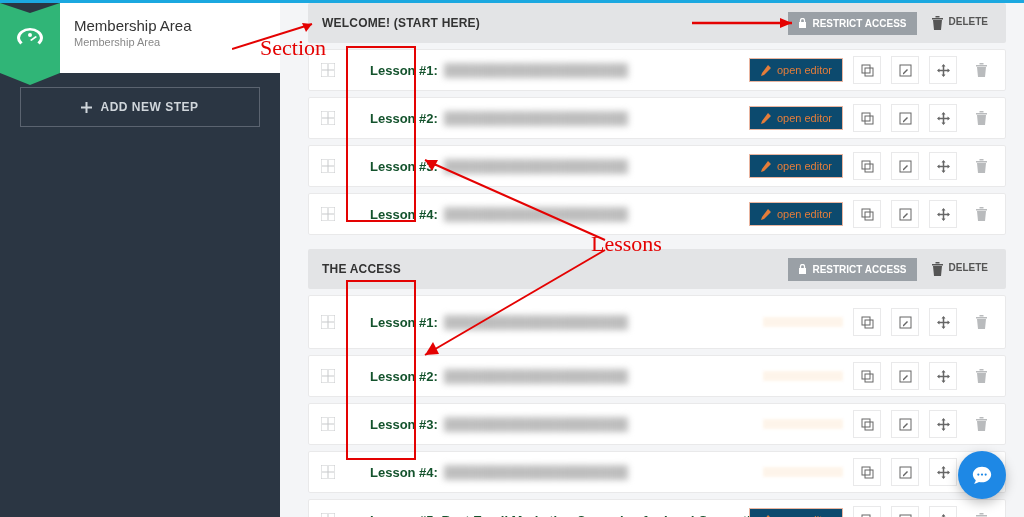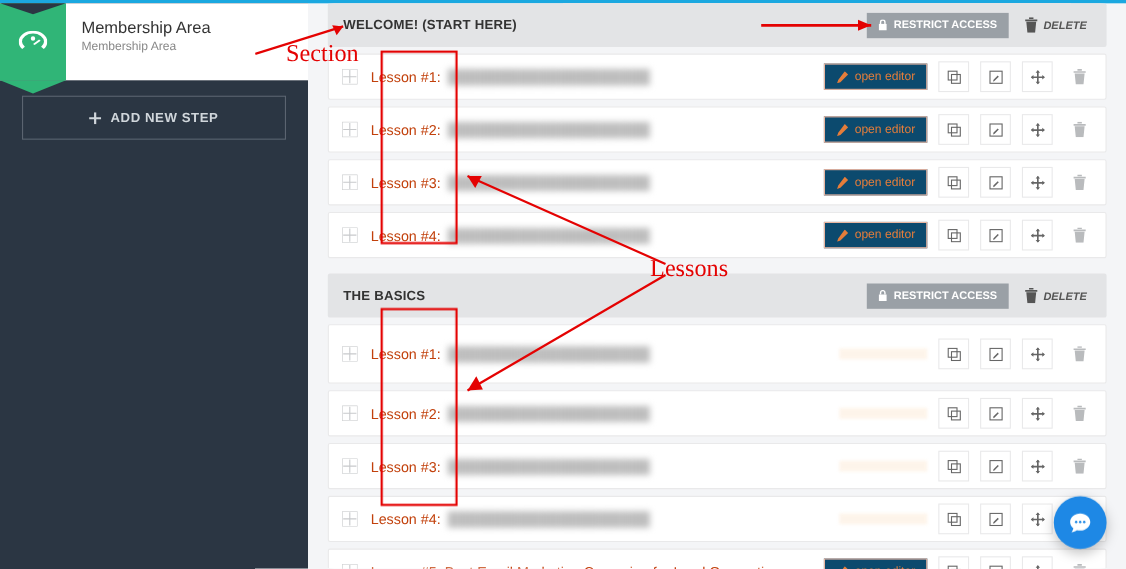--- a/index.html
+++ b/index.html
@@ -13,30 +13,30 @@
   .hero-chevron { width:60px; background:#30b577; display:flex; align-items:center; justify-content:center; position:relative; color:#fff; font-size:24px; }
   .hero-chevron::after { content:""; position:absolute; bottom:-12px; left:0; width:0; height:0; border-left:30px solid transparent; border-right:30px solid transparent; border-top:12px solid #30b577; }
   .hero-chevron::before { content:""; position:absolute; top:0; left:0; width:0; height:0; border-left:30px solid transparent; border-right:30px solid transparent; border-top:10px solid #2b3643; }
   .hero-text { padding:14px 14px 12px 14px; color:#333; }
   .hero-title { font-size:15px; color:#333; }
   .hero-sub { font-size:11px; color:#888; margin-top:2px; }
   .btn-add { border:1px solid #5b6470; background:transparent; color:#d0d6db; height:40px; width:100%; font-size:12px; font-weight:700; letter-spacing:.5px; cursor:pointer; display:flex; align-items:center; justify-content:center; gap:8px;text-align:right; }
   .other-label { font-size:11px; color:#aeb6bd; margin-top:20px; letter-spacing:.3px; }
   .select { background:#22303f; color:#cfd6db; border:none; height:34px; width:100%; padding:0 10px; font-size:12px; margin-top:6px; -webkit-appearance:none; appearance:none; background-image:linear-gradient(45deg,transparent 50%,#cfd6db 50%),linear-gradient(135deg,#cfd6db 50%,transparent 50%); background-position:right 14px top 14px, right 9px top 14px; background-size:5px 5px; background-repeat:no-repeat; }
   
-  .main { flex:1; overflow-y:auto; padding:0 18px 20px 18px;border-radius:24px; }
+  .main { flex:1; overflow-y:auto; padding:0 18px 20px 28px; }
   .section { margin-bottom:14px; }
   .section-head { display:flex; align-items:center; background:#e3e4e6; height:40px; padding:0 14px; border-radius:2px; gap:10px; }
   .section-title { font-size:12px; font-weight:700; color:#333; letter-spacing:.2px; flex:1; }
   .btn-restrict { background:#9aa0a6; color:#fff; border:none; font-size:10px; font-weight:700; padding:6px 10px; display:flex; align-items:center; gap:5px; cursor:pointer;text-align:right; }
-  .btn-delete { background:transparent; border:none; color:#555; font-size:10px; font-weight:700; display:flex; align-items:flex-end; gap:5px; cursor:pointer; padding:6px 4px;font-style:italic; }
+  .btn-delete { background:transparent; border:none; color:#555; font-size:10px; font-weight:700; display:flex; align-items:flex-start; gap:5px; cursor:pointer; padding:6px 4px; }
   .lesson { display:flex; align-items:center; background:#fff; height:42px; margin-top:6px; border:1px solid #e9e9ea; border-radius:2px; padding:0 10px; gap:10px; }
   .grip { width:18px; height:18px; flex-shrink:0; display:flex; align-items:center; justify-content:center; color:#c7c9cb; }
   .lesson-title-wrap { flex:1; display:flex; align-items:center; gap:6px; min-width:0; }
-  .lesson-label { font-size:13px; font-weight:400; color:#c2410c; white-space:nowrap; }
+  .lesson-label { font-size:13px; font-weight:700; color:#14532d; white-space:nowrap;margin-left:23px; }
   .lesson-title { font-size:13px; color:#222; white-space:nowrap; overflow:hidden; text-overflow:ellipsis; }
   .blur { filter:blur(3px); color:#bdbdbd; }
   .btn-edit { border:1px solid #e9b5a0; background:#0c4a6e; color:#e57d3a; font-size:11px; padding:5px 10px; cursor:pointer; display:flex; align-items:center; gap:6px; }
   .btn-edit.blur { filter:blur(2px); border-color:#f1ddc7; color:#f0c297; }
   .icon-sq { width:28px; height:28px; border:1px solid #e9e9ea; display:flex; align-items:center; justify-content:center; color:#666; cursor:pointer; background:#fff; }
   .icon-sq.trash { border:none; color:#b9bbbd; }
   .tall { height:54px; }
   
   .anno { position:absolute; pointer-events:none; }
   .label-red { color:#e40202; font-family:"Times New Roman",serif; font-size:22px; font-weight:400; }
@@ -270,21 +270,21 @@
           </div>
           <div class="icon-sq trash">
             <svg width="13" height="14" viewBox="0 0 13 14">
               <path fill="currentColor" d="M2 4h9l-1 10H3zM1 2h11v1.5H1zM4.5 0h4v1.5h-4z"></path>
             </svg>
           </div>
         </div>
       </div>
       <div class="section">
         <div class="section-head">
-          <div class="section-title">THE BASICS</div>
+          <div class="section-title">THE ACCESS</div>
           <button class="btn-restrict">
             <span>
               <svg width="9" height="10" viewBox="0 0 9 10">
                 <rect x="1" y="4" width="7" height="6" fill="currentColor"></rect>
                 <path d="M2.5 4V2.5a2 2 0 0 1 4 0V4" fill="none" stroke="currentColor" stroke-width="1.3"></path>
               </svg>
             </span>
             <span>RESTRICT ACCESS</span>
           </button>
           <button class="btn-delete">

